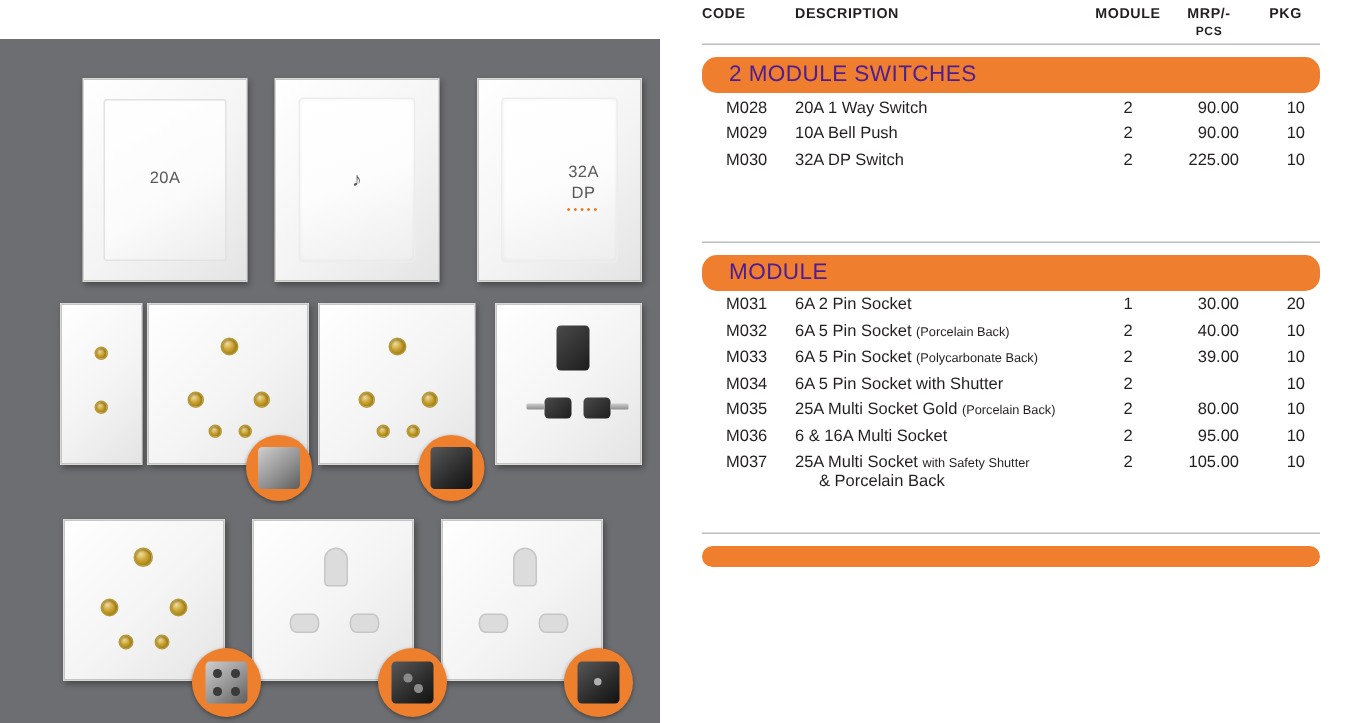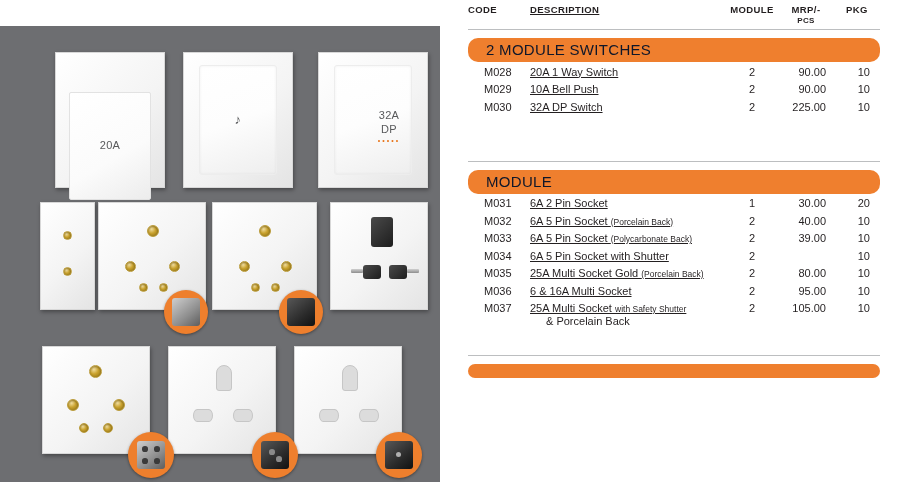--- a/index.html
+++ b/index.html
@@ -33,21 +33,20 @@
   .plate-inner {
     position: absolute;
     left: 12%; top: 10%;
     width: 76%; height: 80%;
     background: linear-gradient(150deg,#ffffff 0%,#fbfbfb 60%,#ececec 100%);
     border: 1px solid #e2e2e2;
     border-radius: 2px;
     display: flex;
     align-items: center;
     justify-content: center;
-    margin-top: 26px;
   }
   .rocker {
     position: absolute;
     left: 14%; top: 9%;
     width: 72%; height: 82%;
     background: linear-gradient(160deg,#ffffff 0%,#fdfdfd 50%,#eeeeee 100%);
     border: 1px solid #ededed;
     border-radius: 3px;
     box-shadow: inset 0 0 3px rgba(0,0,0,0.06);
   }
@@ -125,39 +124,39 @@
   }
   .hdr {
     display: flex;
     font-size: 9.5px;
     font-weight: bold;
     color: #231f20;
     letter-spacing: .4px;
     padding-top: 4px;
   }
   .c-code   { width: 62px; }
-  .c-desc   { width: 196px; text-decoration: underline; }
+  .c-desc   { width: 196px; }
   .c-mod    { width: 52px; text-align: center; }
   .c-mrp    { width: 56px; text-align: right; }
   .c-pkg    { width: 46px; text-align: right; }
   .hdr .c-mrp, .hdr .c-pkg, .hdr .c-mod { text-align: center; }
   .hdr-sub {
     font-size: 8px;
     font-weight: bold;
     text-align: center;
     color: #231f20;
     margin-top: 1px;
   }
   .rule {
     border-top: 1px solid #bcbec0;
     margin-top: 4px;
   }
   .band {
     background: #ef7f2e;
-    color: #0f172a;
+    color: #4c1d95;
     font-size: 15px;
     letter-spacing: .3px;
     padding: 3px 0 4px 18px;
     border-radius: 10px;
     margin-top: 8px;
   }
   .row {
     display: flex;
     font-size: 11px;
     color: #231f20;

